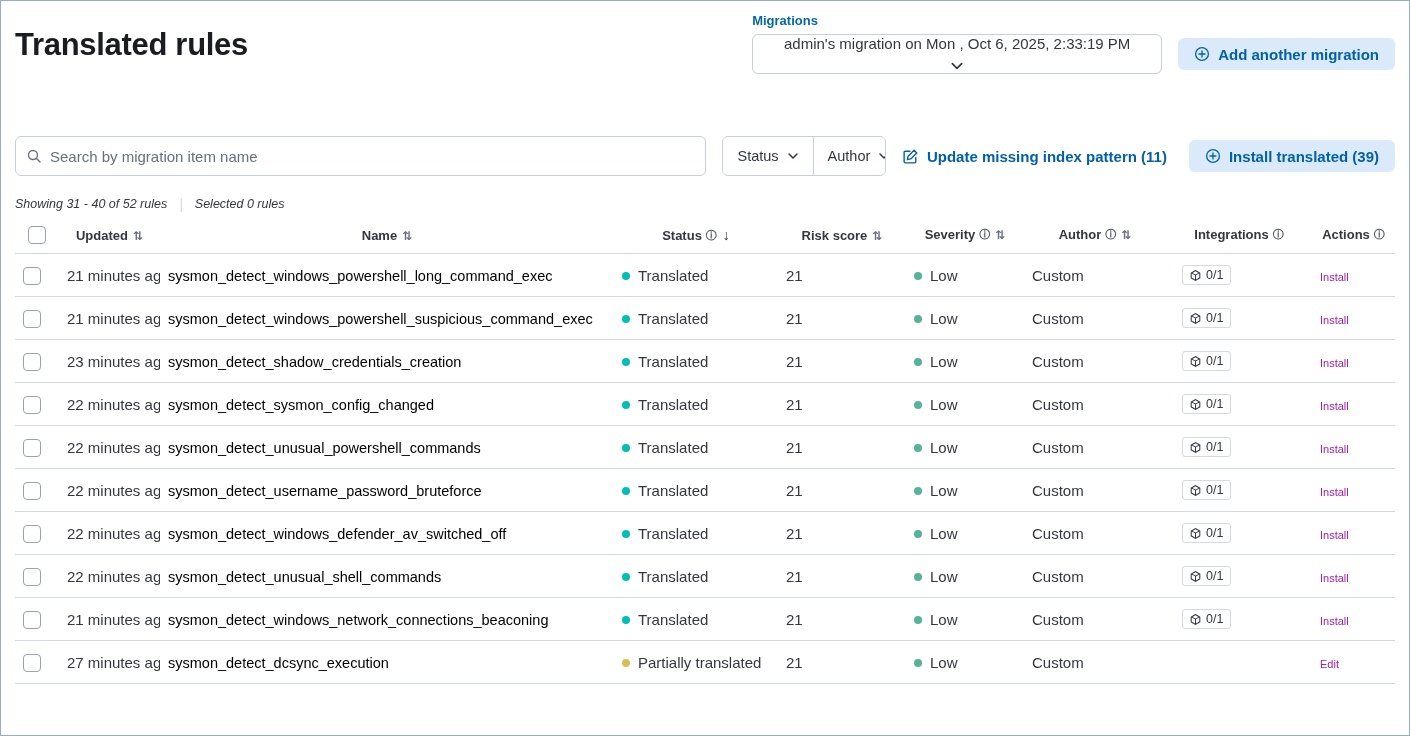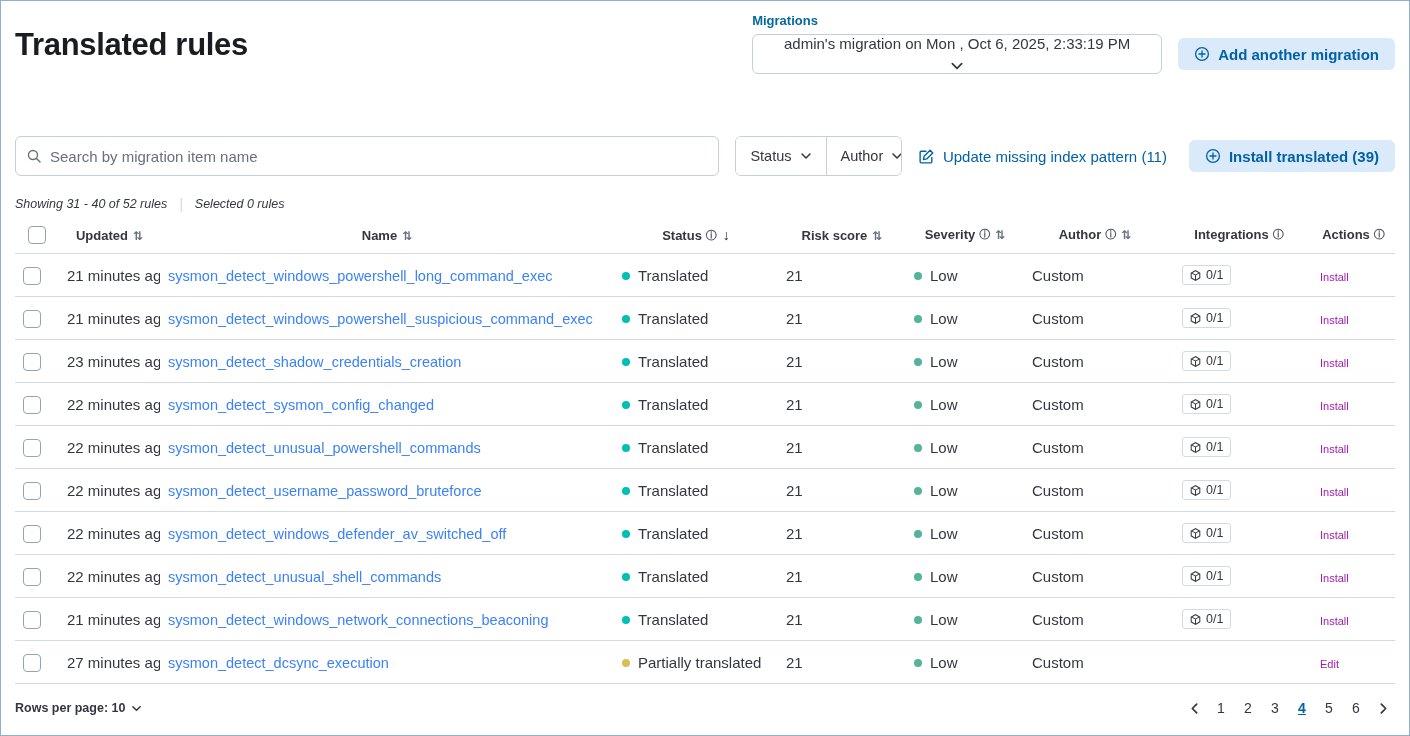--- a/index.html
+++ b/index.html
@@ -43,21 +43,21 @@
   .search input { border: none; outline: none; flex: 1; font-size: 15px; font-family: inherit; color: #343741; background: transparent; }
   .search input::placeholder { color: #69707d; }
   .filter-group { display: flex; border: 1px solid #c6cfdb; border-radius: 6px; overflow: hidden; background: #fff; }
   .filter-btn {
     height: 38px; background: #fff; border: none; padding: 0 14px; font-size: 14.5px; font-weight: 500;
     color: #343741; display: flex; align-items: center; gap: 8px; cursor: pointer; font-family: inherit;
   }
   .filter-btn + .filter-btn { border-left: 1px solid #c6cfdb; }
   .right-actions { margin-left: auto; display: flex; align-items: center; gap: 22px; }
   .link-btn {
-    color: #0061a6; font-size: 15px; font-weight: 400; display: inline-flex; gap: 8px;
+    color: #0061a6; font-size: 15px; font-weight: 700; display: inline-flex; gap: 8px;
     align-items: center; text-decoration: none; cursor: pointer; white-space: nowrap;
   }
 
   
   .summary { margin-top: 20px; display: flex; align-items: center; gap: 12px; font-size: 12.5px; color: #343741; font-style: italic; }
   .summary .sep { color: #d3dae6; font-size: 14px; }
 
   
   table { width: 100%; border-collapse: collapse; table-layout: fixed; margin-top: 6px; }
   th {
@@ -70,21 +70,21 @@
     font-size: 15px; white-space: nowrap; overflow: hidden; vertical-align: middle;
   }
   .col-check { padding-left: 8px; }
   .checkbox {
     width: 18px; height: 18px; border: 1px solid #98a2b3; border-radius: 4px;
     display: inline-block; background: #fff; cursor: pointer; vertical-align: middle;
   }
   .sort-icon { font-size: 12px; color: #69707d; margin-left: 5px; }
   .info-icon { font-size: 11px; color: #535966; margin-left: 4px; position: relative; top: -1px; }
   .sorted-desc { font-size: 14px; color: #1a1c21; font-weight: 700; margin-left: 6px; }
-  .name-link { color: #3b82f6; text-decoration: none; font-size: 14.5px; font-weight: 500; cursor: pointer; }
+  .name-link { color: #000000; text-decoration: none; font-size: 14.5px; font-weight: 500; cursor: pointer; }
   .action-link { color: #a21caf; text-decoration: none; font-size: 11px; font-weight: 500; cursor: pointer; }
   .dot { width: 8px; height: 8px; border-radius: 50%; display: inline-block; margin-right: 8px; vertical-align: 1px; }
   .badge {
     display: inline-flex; align-items: center; gap: 5px; border: 1px solid #d3dae6; border-radius: 3px;
     padding: 2px 7px; font-size: 12.5px; color: #343741; background: #fff; cursor: pointer;
   }
   .col-integ { padding-left: 16px; }
 
   
   .footer { display: flex; justify-content: space-between; align-items: center; margin-top: 8px; height: 32px; }
@@ -376,40 +376,14 @@
       <td class="col-sev"><span class="dot" style="background-color: rgb(84, 179, 153);"></span><span>Low</span></td>
       <td class="col-author"><span>Custom</span></td>
       <td class="col-integ">
         
       </td>
       <td class="col-actions"><a class="action-link">Edit</a></td>
     </tr>
   </tbody>
   </table>
 
-  <div class="footer">
-    <div class="rows-per-page">
-      <span>Rows per page: 10</span>
-      <svg width="11" height="11" viewBox="0 0 12 12">
-          <path d="M2 4l4 4 4-4" fill="none" stroke="#343741" stroke-width="1.6" stroke-linecap="round" stroke-linejoin="round"></path>
-        </svg>
-    </div>
-    <div class="pagination">
-      <span class="chev-btn">
-        <svg width="13" height="13" viewBox="0 0 12 12">
-            <path d="M8 2L4 6l4 4" fill="none" stroke="#343741" stroke-width="1.6" stroke-linecap="round" stroke-linejoin="round"></path>
-          </svg>
-      </span>
-      <a class="page-btn">1</a>
-      <a class="page-btn">2</a>
-      <a class="page-btn">3</a>
-      <a class="page-btn active">4</a>
-      <a class="page-btn">5</a>
-      <a class="page-btn">6</a>
-      <span class="chev-btn">
-        <svg width="13" height="13" viewBox="0 0 12 12">
-            <path d="M4 2l4 4-4 4" fill="none" stroke="#343741" stroke-width="1.6" stroke-linecap="round" stroke-linejoin="round"></path>
-          </svg>
-      </span>
-    </div>
-  </div>
 
 </div>
 
 </body></html>

